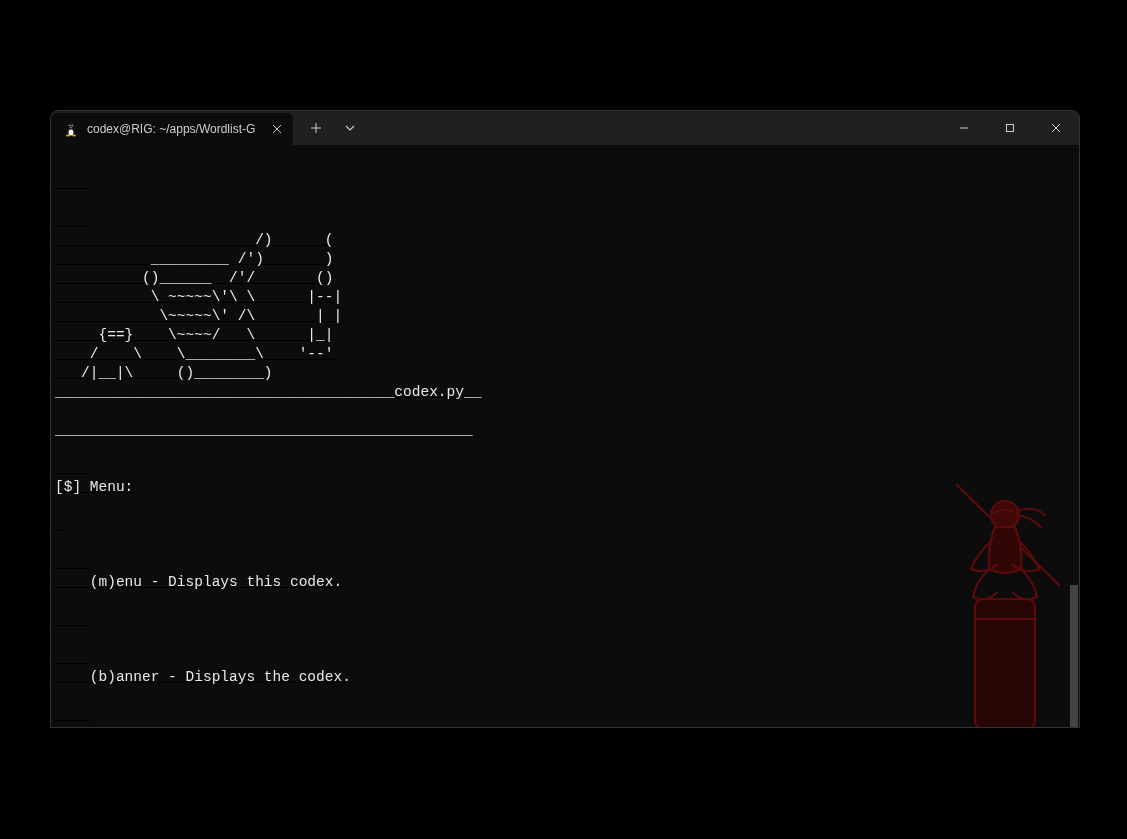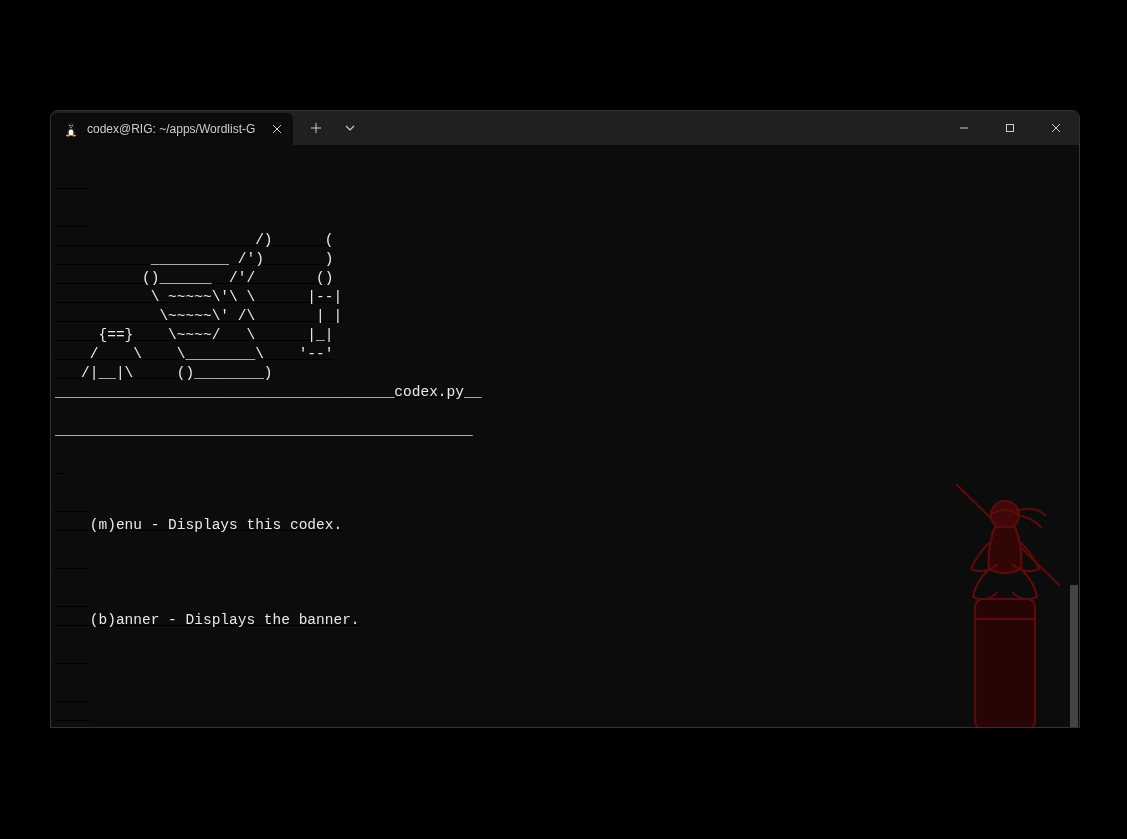--- a/index.html
+++ b/index.html
@@ -228,24 +228,25 @@
            _________ /')       )
           ()______  /'/       ()
            \ ~~~~~\'\ \      |--|
             \~~~~~\' /\       | |
      {==}    \~~~~/   \      |_|
     /    \    \________\    '--'
    /|__|\     ()________)
 _______________________________________codex.py__
 
 ________________________________________________</div>
+    <div class="menu-block">[$] Menu:</div>
 <div class="menu-block"> </div>
     <div class="menu-block">    (m)enu - Displays this codex.</div>
     <div class="menu-block"></div>
-    <div class="menu-block">    (b)anner - Displays the banner.</div>
+    <div class="menu-block">    (b)anner - Displays the codex.</div>
     <div class="menu-block"></div>
     
     <div class="menu-block"></div>
     
     <div class="menu-block"></div>
     
     <div class="menu-block"></div>
     
     <div class="menu-block"></div>
     

